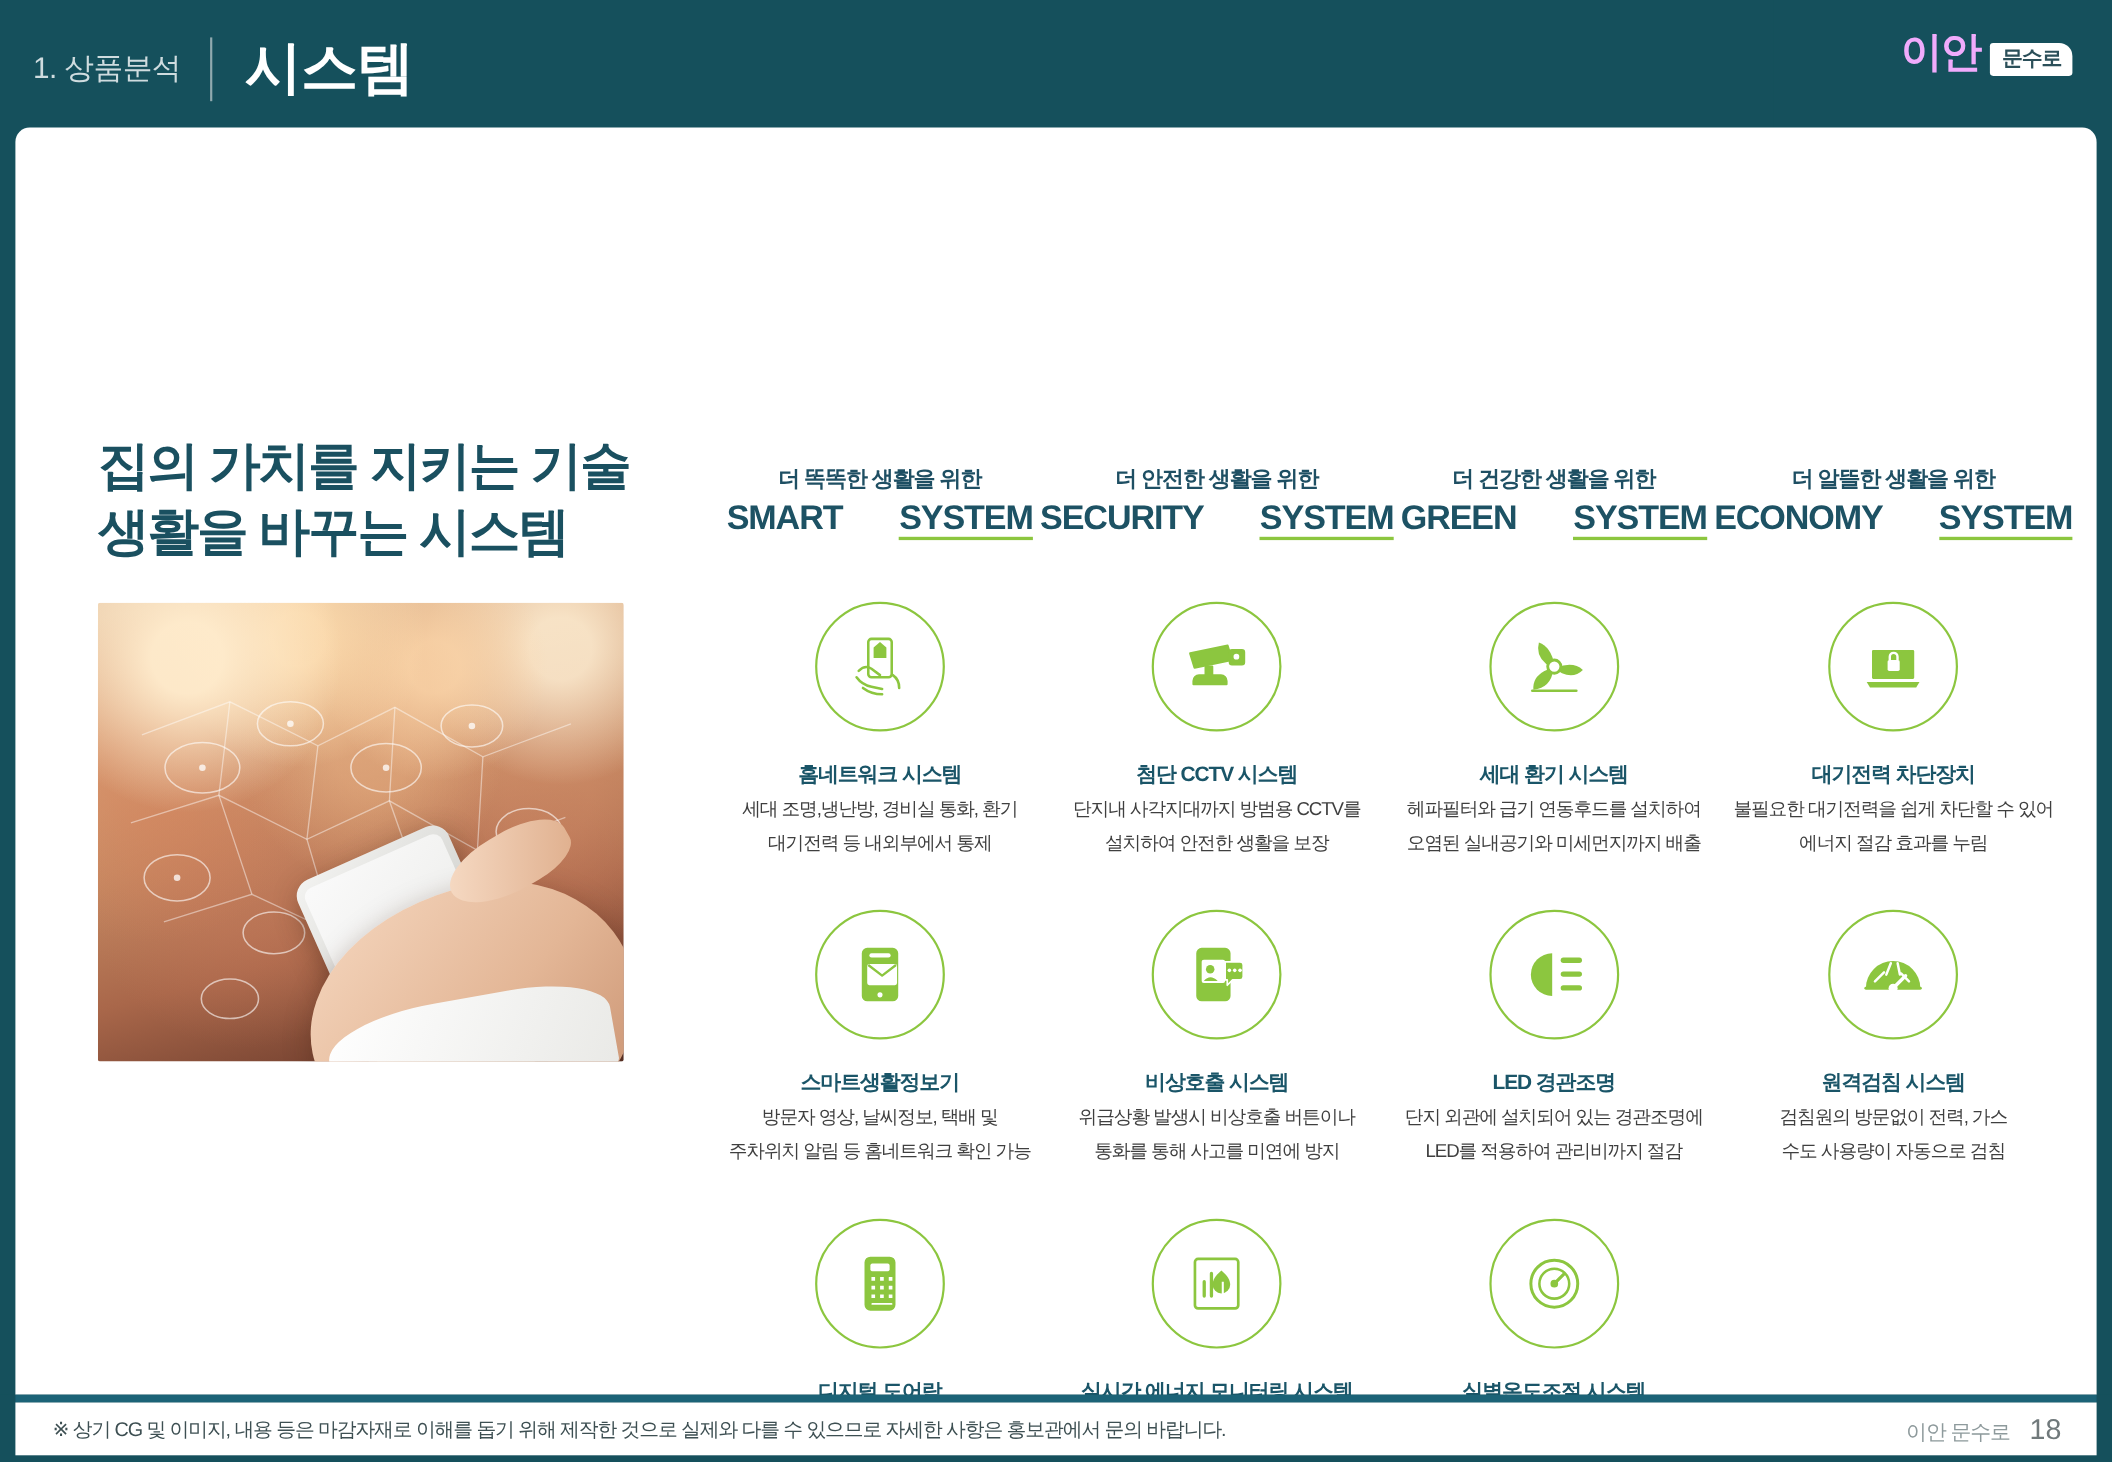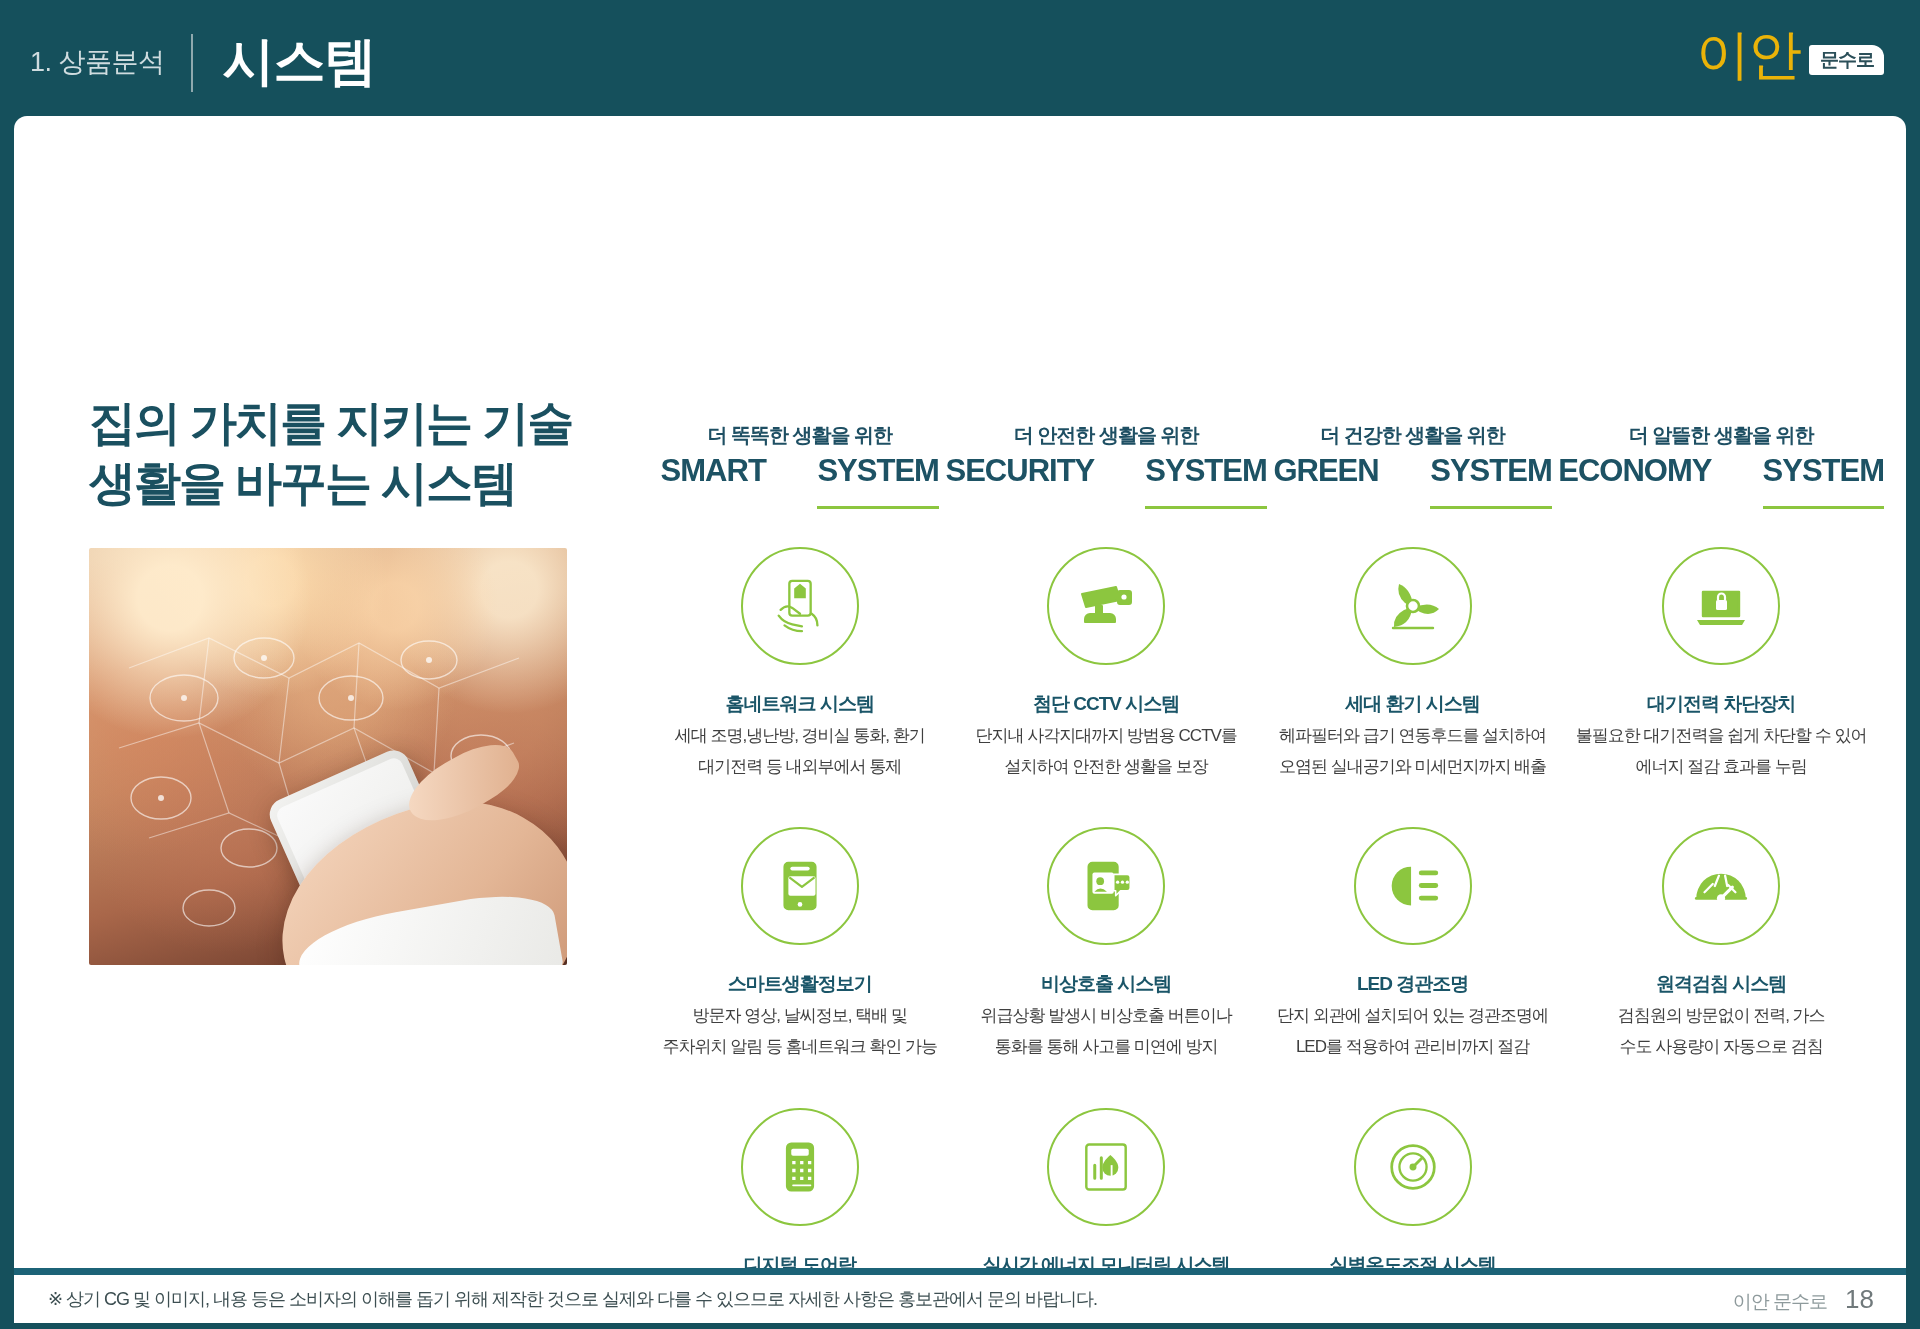--- a/index.html
+++ b/index.html
@@ -20,21 +20,21 @@
   }
   .hdr-divider {
     width:2px; height:58px; background:#8fa9ae; margin:0 30px 2px 26px;
   }
   .hdr-title {
     color:#ffffff; font-size:52px; font-weight:700; letter-spacing:-1px;
     white-space:nowrap; padding-bottom:4px;
   }
   .brand { position:absolute; right:36px; top:27px; display:flex; align-items:center; }
   .brand-name {
-    color:#eab308; font-size:54px; font-weight:400; letter-spacing:-2px; line-height:1;
+    color:#f0abfc; font-size:38px; font-weight:700; letter-spacing:-2px; line-height:1;
   }
   .brand-badge {
     margin-left:9px; margin-top:12px;
     background:#ffffff; color:#2b4f59;
     font-size:19px; font-weight:700; letter-spacing:-1px;
     padding:5px 10px 6px 11px; line-height:1;
     border-radius:3px 12px 3px 3px;
   }
 
   
@@ -106,21 +106,21 @@
   .col-kicker {
     color:#1e4f63; font-size:20px; font-weight:700; letter-spacing:-1px;
     white-space:nowrap;
   }
   .col-title-wrap { margin-top:4px; white-space:nowrap; }
   .col-title-a {
     color:#1d5264; font-size:31px; font-weight:700; letter-spacing:-1px;
   }
   .col-title-b {
     color:#1d5264; font-size:31px; font-weight:700; letter-spacing:-1px;
-    border-bottom:3px solid #8cc63f; padding-bottom:18px;margin-left:44px;
+    border-bottom:3px solid #8cc63f; padding-bottom:0;margin-left:44px;
   }
 
   .cell { text-align:center; padding:48px 8px 0 8px; }
   .icon-ring {
     width:118px; height:118px; border-radius:50%;
     border:2.5px solid #8cc63f;
     margin:0 auto; display:flex; align-items:center; justify-content:center;
   }
   .icon-ring svg { display:block; }
   .cell-title {
@@ -411,21 +411,21 @@
         <div class="cell-desc">각방의 온도를 개별로 제어하여</div>
         <div class="cell-desc">난방비를 절감하고 쾌적한 실내를 유지</div>
       </div>
 
     </div>
   </div>
 
   <div class="footer">
     <div class="footer-bar"></div>
     <div class="footer-strip">
-      <div class="footer-note">※ 상기 CG 및 이미지, 내용 등은 소비자의 이해를 돕기 위해 제작한 것으로 실제와 다를 수 있으므로 자세한 사항은 홍보관에서 문의 바랍니다.</div>
+      <div class="footer-note">※ 상기 CG 및 이미지, 내용 등은 마감자재로 이해를 돕기 위해 제작한 것으로 실제와 다를 수 있으므로 자세한 사항은 홍보관에서 문의 바랍니다.</div>
       <div class="footer-right">
         <span class="footer-brand">이안 문수로</span>
         <span class="footer-page">18</span>
       </div>
     </div>
   </div>
 
 </div>
 
 </body></html>

